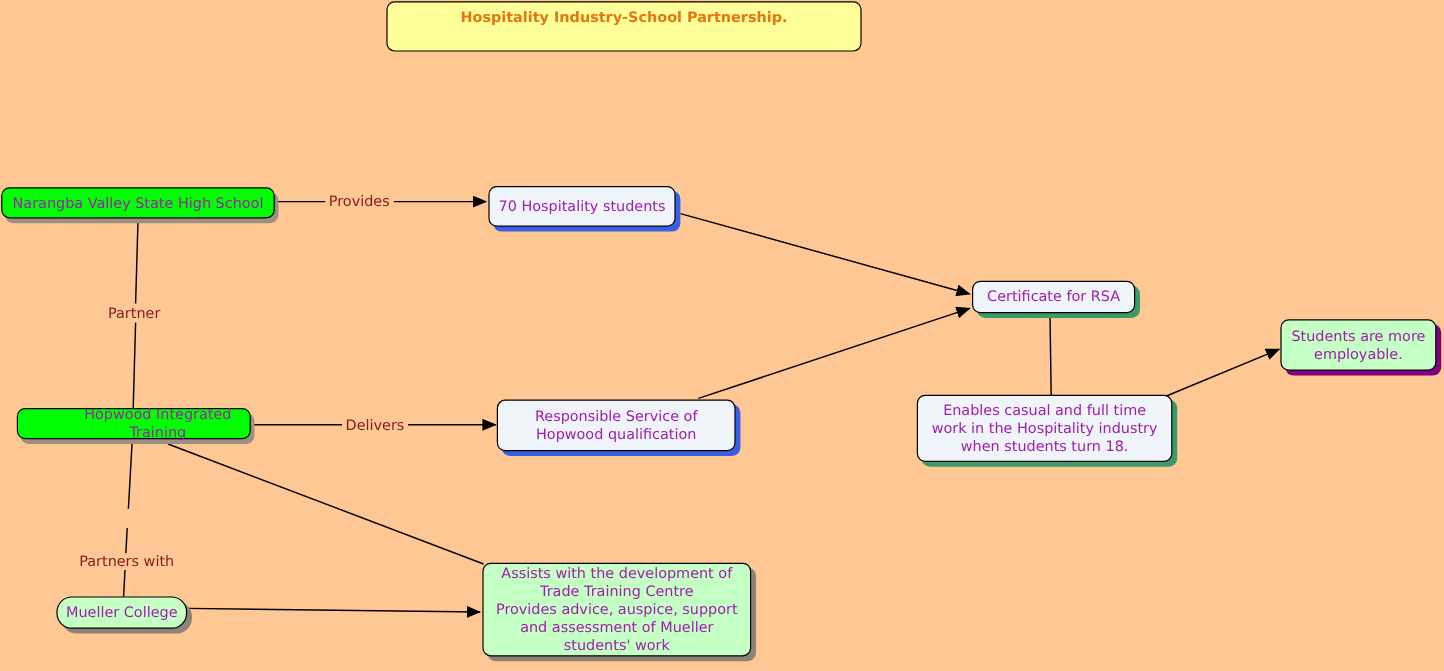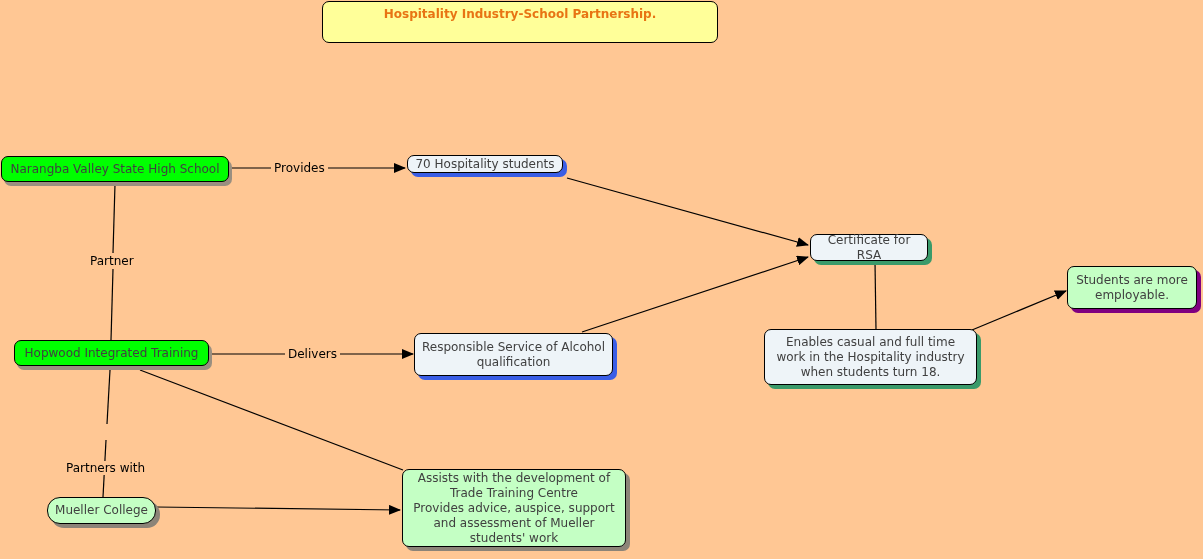--- a/index.html
+++ b/index.html
@@ -1,33 +1,33 @@
 <!DOCTYPE html>
 <html><head>
 <meta charset="utf-8">
 <style>
   html, body { margin:0; padding:0; }
   body { width:1203px; height:559px; background:#ffc794; position:relative; overflow:hidden;
          font-family:"DejaVu Sans", sans-serif; }
   svg.links { position:absolute; left:0; top:0; width:1203px; height:559px; }
   .node { position:absolute; box-sizing:border-box; border:1px solid #000; border-radius:7px;
-          font-size:12px; color:#404040; text-align:center; display:flex; align-items:center;
+          font-size:12px; color:#a21caf; text-align:center; display:flex; align-items:center;
           justify-content:center; line-height:15px; padding:2px 6px; }
   .title { position:absolute; left:322px; top:1px; width:396px; height:42px; background:#ffff99;
            border:1px solid #000; border-radius:7px; box-sizing:border-box; text-align:center;
            font-size:12px; font-weight:bold; color:#e87413; line-height:15px; padding-top:5px; }
   .title .dot { color:#000; font-weight:normal; }
   .green { background:#00ff00; box-shadow:3px 4px 0 #9a8f80; }
   .pale { background:#eef4f8; }
   .sh-blue { box-shadow:4px 4px 0 #3a5ee6; }
   .sh-teal { box-shadow:4px 4px 0 #3a9a6a; }
   .mint { background:#c4ffc4; }
   .sh-purple { box-shadow:4px 4px 0 #800080; }
   .sh-gray { box-shadow:4px 4px 0 #8c8478; }
-  .lbl { position:absolute; font-size:12px; color:#000000; background:#ffc794; padding:0 3px; line-height:14px; white-space:nowrap; }
+  .lbl { position:absolute; font-size:12px; color:#7f1d1d; background:#ffc794; padding:0 3px; line-height:14px; white-space:nowrap; }
 </style>
 </head>
 <body>
 
 <svg class="links">
   <defs>
     <marker id="arr" markerWidth="12" markerHeight="10" refX="11" refY="5" orient="auto" markerUnits="userSpaceOnUse">
       <path d="M0,0 L12,5 L0,10 z" fill="#000"></path>
     </marker>
   </defs>
@@ -50,33 +50,33 @@
 </svg>
 
 <div class="title">
   <div>Hospitality Industry-School Partnership.</div>
 </div>
 
 <div class="node green" style="left:1px;top:156px;width:228px;height:26px;">
     <span>Narangba Valley State High School</span>
   </div>
 
-<div class="node pale sh-blue" style="left:407px;top:155px;width:156px;height:18px;">
+<div class="node pale sh-blue" style="left:407px;top:155px;width:156px;height:34px;">
     <span>70 Hospitality students</span>
   </div>
 
-<div class="node green" style="left:14px;top:340px;width:195px;height:26px;">
+<div class="node green" style="left:14px;top:340px;width:195px;height:26px;padding-left:46px;">
     <span>Hopwood Integrated Training</span>
   </div>
 
 <div class="node pale sh-blue" style="left:414px;top:333px;width:199px;height:43px;">
-    <span>Responsible Service of Alcohol qualification</span>
+    <span>Responsible Service of Hopwood qualification</span>
   </div>
 
-<div class="node pale sh-teal" style="left:810px;top:234px;width:118px;height:27px;">
+<div class="node pale sh-teal" style="left:810px;top:234px;width:136px;height:27px;">
     <span>Certificate for RSA</span>
   </div>
 
 <div class="node pale sh-teal" style="left:764px;top:329px;width:213px;height:56px;padding:2px 8px;">
     <span>Enables casual and full time work in the Hospitality industry when students turn 18.</span>
   </div>
 
 <div class="node mint sh-purple" style="left:1067px;top:266px;width:130px;height:43px;">
     <span>Students are more employable.</span>
   </div>

